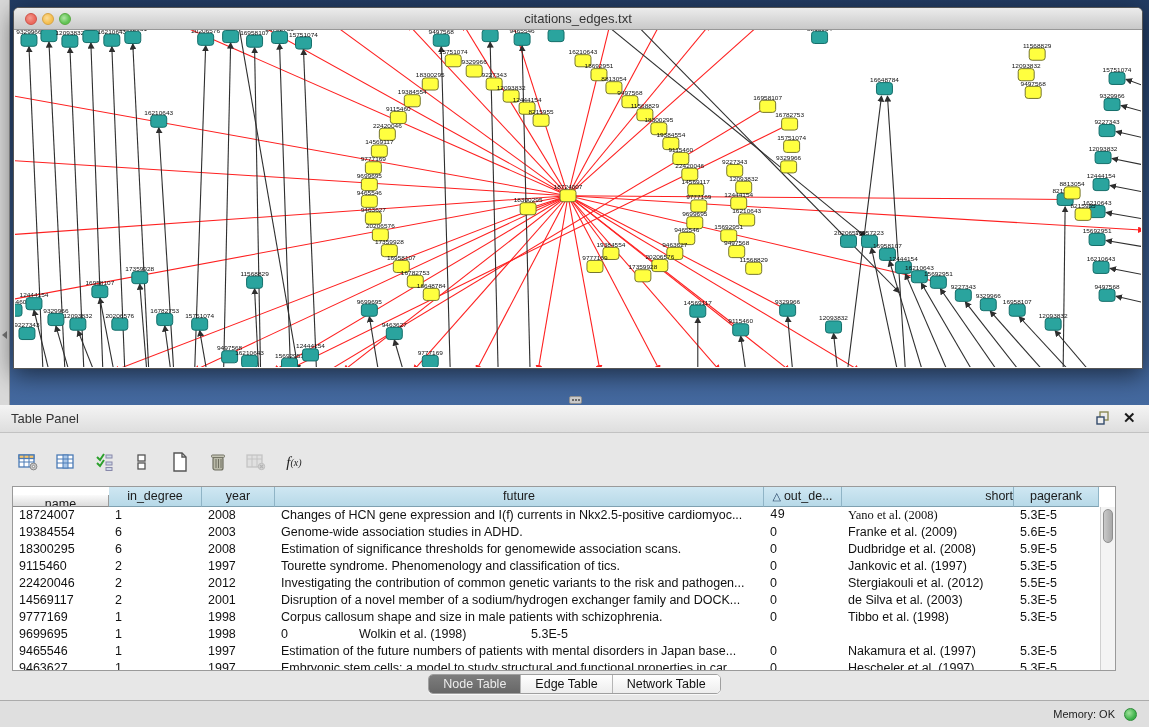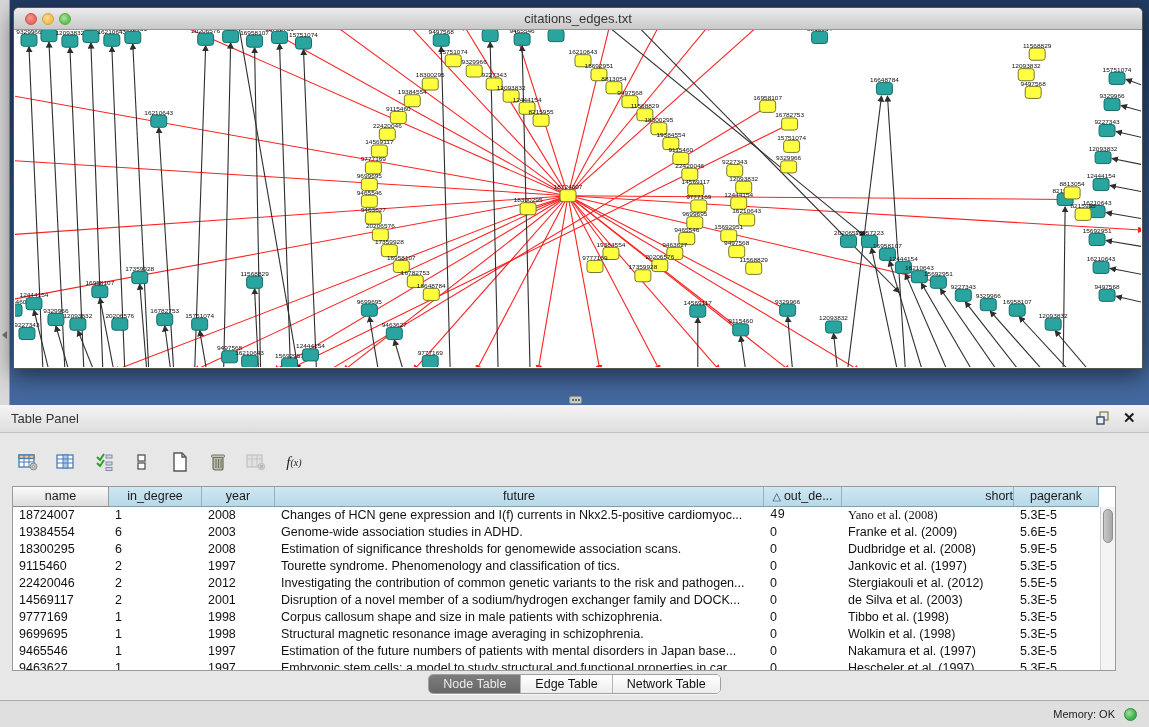--- a/index.html
+++ b/index.html
@@ -50,21 +50,21 @@
   .fx { font-family:"Liberation Serif", serif; font-style:italic; font-size:15px; color:#222; }
   .fx small { font-size:10px; }
 
   .tablewrap { position:absolute; left:12px; top:81px; width:1104px; height:185px;
            background:#fff; border:1px solid #9a9a9a; overflow:hidden; }
   .thead { display:flex; height:20px; }
   .th { font-size:12.5px; color:#1a1a1a; text-align:center; line-height:19px;
         background:linear-gradient(#cfe7f2,#b7d9e8); border-right:1px solid #8fb4c6;
         border-bottom:1px solid #7fa0b0; overflow:hidden; white-space:nowrap; }
   .th.plain { background:linear-gradient(#fbfbfb,#dcdcdc); border-right:1px solid #9a9a9a;
-        border-bottom:1px solid #8c8c8c; }
+        border-bottom:1px solid #8c8c8c;margin-top:8px; }
   .th .sort { color:#1c3b5e; font-size:11px; margin-right:3px; }
   .trow { display:flex; height:17px; }
   .td { font-size:12.5px; color:#111; line-height:17px; padding-left:6px;
         overflow:hidden; white-space:nowrap; }
   .vscroll { position:absolute; right:0; top:20px; bottom:0; width:15px;
         background:#f4f4f4; border-left:1px solid #d0d0d0; }
   .vthumb { position:absolute; left:2px; top:2px; width:10px; height:34px; border-radius:5px;
         background:linear-gradient(90deg,#c9c9c9,#a8a8a8); border:1px solid #8e8e8e; }
 
   .tabsbar { position:absolute; left:0; top:269px; width:1149px; height:24px; text-align:center; }
@@ -817,21 +817,20 @@
             <div class="td" style="width: 73px;">1998</div>
             <div class="td" style="width: 489px;">Corpus callosum shape and size in male patients with schizophrenia.</div>
             <div class="td" style="width: 78px;">0</div>
             <div class="td" style="width: 172px;">Tibbo et al. (1998)</div>
             <div class="td" style="width: 85px;">5.3E-5</div>
           </div>
           <div class="trow">
             <div class="td" style="width: 96px;">9699695</div>
             <div class="td" style="width: 93px;">1</div>
             <div class="td" style="width: 73px;">1998</div>
-            <div class="td" style="width: 489px;">Structural magnetic resonance image averaging in schizophrenia.</div>
             <div class="td" style="width: 78px;">0</div>
             <div class="td" style="width: 172px;">Wolkin et al. (1998)</div>
             <div class="td" style="width: 85px;">5.3E-5</div>
           </div>
           <div class="trow">
             <div class="td" style="width: 96px;">9465546</div>
             <div class="td" style="width: 93px;">1</div>
             <div class="td" style="width: 73px;">1997</div>
             <div class="td" style="width: 489px;">Estimation of the future numbers of patients with mental disorders in Japan base...</div>
             <div class="td" style="width: 78px;">0</div>

